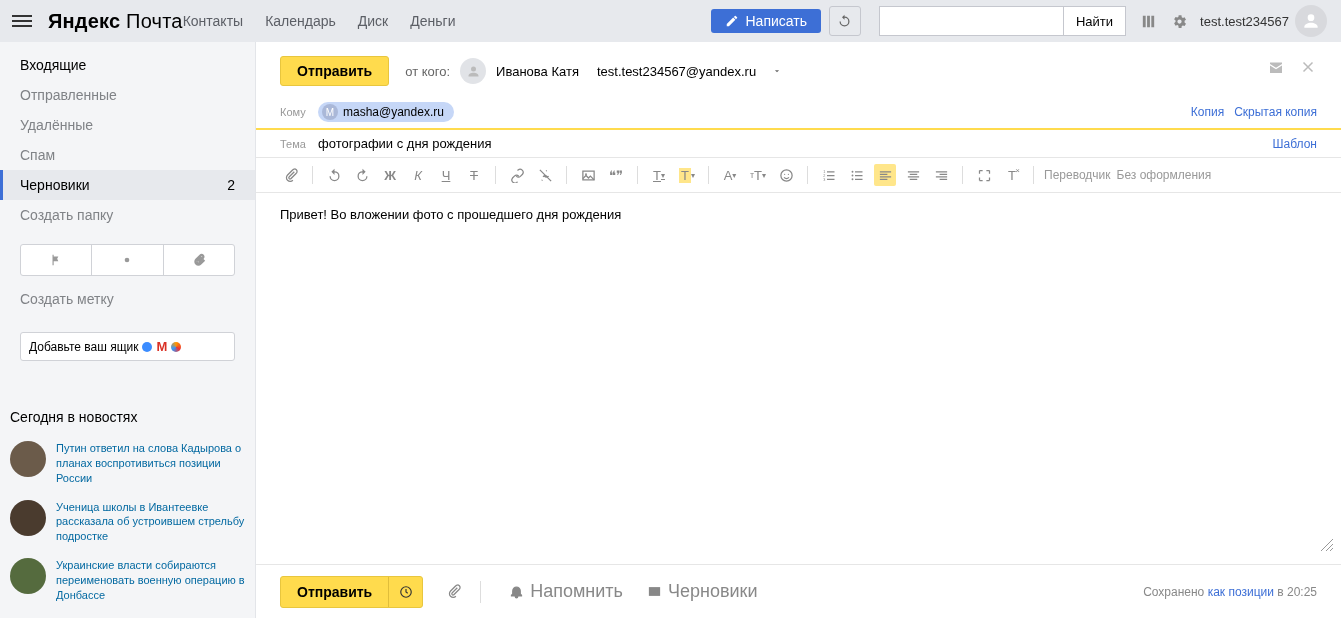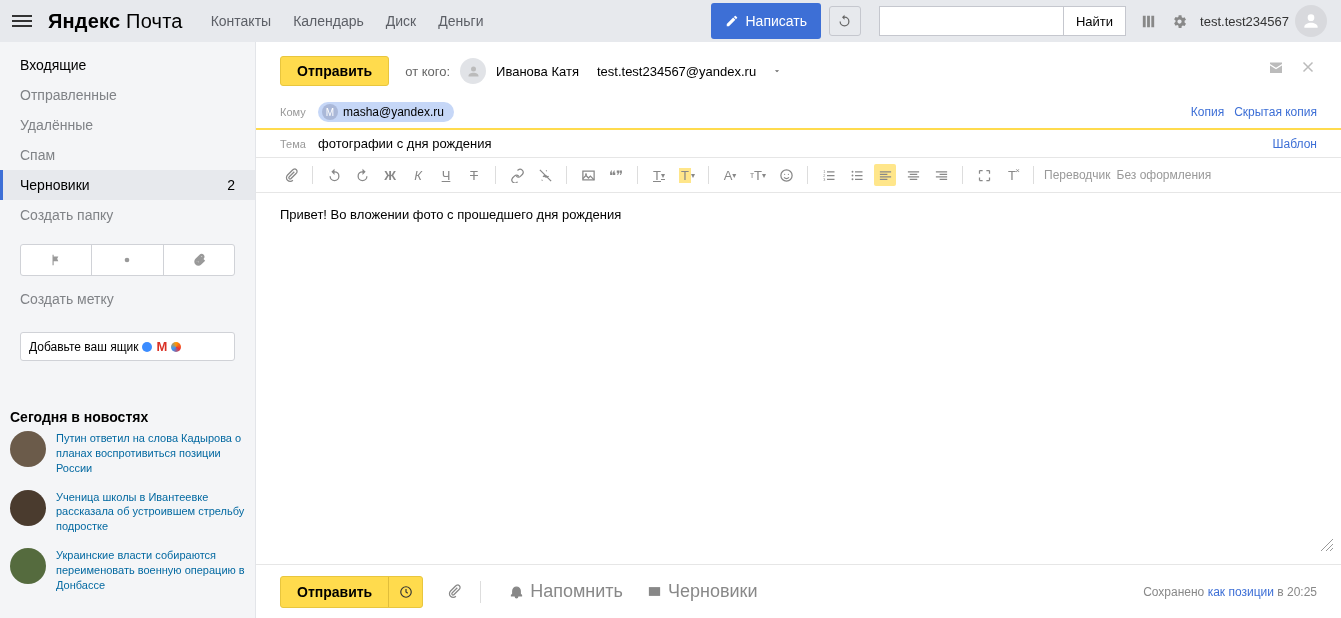--- a/index.html
+++ b/index.html
@@ -1,46 +1,46 @@
 <!DOCTYPE html>
 <html><head>
 <meta charset="utf-8">
 <style>
 * { margin:0; padding:0; box-sizing:border-box; font-family:Arial,Helvetica,sans-serif; }
 body { width:1341px; height:618px; background:#fff; overflow:hidden; font-size:13px; color:#000; }
 .top-bar { height:42px; background:#e7e9ed; display:flex; align-items:center; padding:0 14px 0 12px; }
 .burger { width:20px; display:flex; flex-direction:column; gap:3px; cursor:pointer; margin-right:16px;}
 .burger div{height:2px;background:#333;}
-.logo { font-size:20px; color:#000; margin-right:28px; letter-spacing:.2px;}
+.logo { font-size:20px; color:#000; letter-spacing:.2px;}
 .logo b{font-weight:700;}
 .nav-links{display:flex;gap:22px;}
 .nav-links span{color:#5c5f66;cursor:pointer;font-size:14px;}
 .spacer{flex:1;}
-.btn-compose{background:#3d6fd6;color:#fff;border:none;height:36px;padding:0 14px;border-radius:3px;font-size:14px;display:flex;align-items:center;gap:7px;cursor:pointer;}
+.btn-compose{background:#3d6fd6;color:#fff;border:none;height:24px;padding:0 14px;border-radius:3px;font-size:14px;display:flex;align-items:center;gap:7px;cursor:pointer;}
 .btn-compose svg{width:14px;height:14px;}
 .icbtn{width:32px;height:30px;background:#e7e9ed;border:1px solid #c5c7ce;border-radius:3px;display:flex;align-items:center;justify-content:center;margin-left:8px;cursor:pointer;}
 .srch{display:flex;margin-left:18px;}
 .srch input{width:184px;height:30px;border:1px solid #c5c7ce;border-right:none;padding:0 8px;font-size:13px;background:#fff;}
 .srch button{height:30px;padding:1px 12px;border:1px solid #c5c7ce;background:#fff;font-size:13px;cursor:pointer;}
 .rt-ic{margin-left:14px;display:flex;align-items:center;gap:14px;}
 .rt-ic svg{width:17px;height:17px;fill:#888;cursor:pointer;}
 .username{margin-left:12px;font-size:13px;color:#333;}
 .avatar{width:32px;height:32px;border-radius:50%;background:#d8d9dd;margin-left:6px;display:flex;align-items:center;justify-content:center;}
 .avatar svg{width:20px;height:20px;fill:#fff;}
 .main{display:flex;height:calc(618px - 42px);}
 .sidebar{width:256px;background:#f4f5f7;border-right:1px solid #e3e5e9;padding-top:8px;overflow-y:auto;}
 .folder{padding:7px 20px;color:#808387;cursor:pointer;font-size:14px;display:flex;justify-content:space-between;}
 .folder.bold{color:#000;font-weight:400;}
 .folder.sel{background:#e7e9ed;color:#000;border-left:3px solid #3d6fd6;padding-left:17px;}
 .actbar{display:flex;margin:14px 20px 0;border:1px solid #d0d2d7;border-radius:3px;background:#fff;}
 .actbar div{flex:1;height:30px;display:flex;align-items:center;justify-content:center;border-right:1px solid #d0d2d7;cursor:pointer;}
 .actbar div:last-child{border-right:none;}
 .actbar svg{width:14px;height:14px;fill:#999;}
 .add-box{margin:18px 20px 0;border:1px solid #d0d2d7;border-radius:3px;background:#fff;padding:6px 8px;font-size:12px;display:flex;align-items:center;gap:4px;cursor:pointer;}
-.news-h{margin:48px 10px 2px;font-weight:700;font-size:14px;}
+.news-h{margin:48px 10px 12px;font-weight:400;font-size:14px;}
 .news-item{display:flex;gap:10px;padding:4px 10px 10px;cursor:pointer;}
 .news-item .thumb{width:36px;height:36px;border-radius:50%;background:#888;flex-shrink:0;}
 .news-item .txt{font-size:11px;color:#0369a1;line-height:1.35;}
 .compose{flex:1;display:flex;flex-direction:column;position:relative;}
 .comp-top{display:flex;align-items:center;padding:14px 24px 10px;gap:10px;}
 .btn-send{background:#ffdb4d;border:1px solid #e8c63e;padding:6px 16px;font-size:14px;font-weight:700;border-radius:3px;cursor:pointer;}
 .from-lbl{font-size:13px;color:#666;margin-left:6px;}
 .mini-av{width:26px;height:26px;border-radius:50%;background:#e1e3e7;display:inline-flex;align-items:center;justify-content:center;}
 .from-name{font-size:13px;}
 .from-email{font-size:13px;margin-left:8px;}

